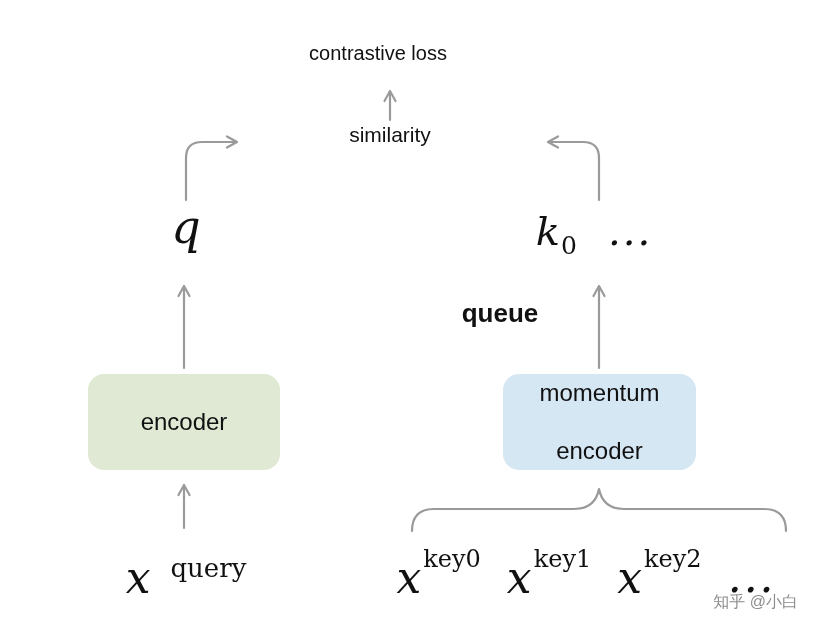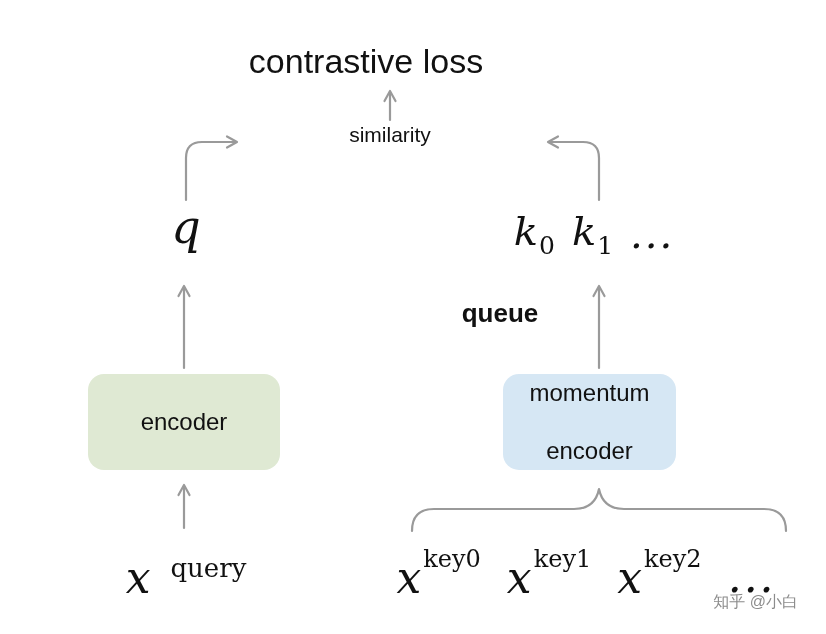--- a/index.html
+++ b/index.html
@@ -15,42 +15,42 @@
   }
   .overlay {
     position: absolute;
     left: 0; top: 0;
     width: 826px; height: 634px;
   }
   .stroke { stroke: var(--arrow, #9a9a9a); fill: none; stroke-width: 2.2px; stroke-linecap: round; stroke-linejoin: round; }
   .abs { position: absolute; white-space: nowrap; }
   .ctr { transform: translateX(-50%); }
 
-  .loss-label       { left: 366px; top: 42px;  font-size: 34px; }
+  .loss-label       { left: 378px; top: 42px;  font-size: 20px; }
   .similarity-label { left: 390px; top: 123px; font-size: 21px; }
   .queue-label      { left: 500px; top: 298px; font-size: 26px; font-weight: bold; }
 
   .math { font-family: "DejaVu Serif", serif; font-style: italic; color: var(--text, #111111); }
   .q-symbol { left: 186px; top: 200px; font-size: 46px; }
 
-  .keys-row { left: 594px; top: 208px; font-size: 40px; display: flex; gap: 17px; align-items: center; }
+  .keys-row { left: 594px; top: 208px; font-size: 40px; display: flex; gap: 31px; align-items: flex-start; }
   .keys-row sub { font-size: 25px; font-style: normal; margin-left: 1px; }
   .row-ellipsis { letter-spacing: 2px; }
 
   .box {
     position: absolute;
     width: 192px; height: 96px;
     border-radius: 16px;
     display: flex; flex-direction: column;
     align-items: center; justify-content: center;
     font-size: 24px; line-height: 1.25;
     color: var(--text, #111111);
   }
   .encoder-box  { left: 88px;  top: 374px; background: var(--encoder-box, #dfe9d3); }
-  .momentum-box { left: 503px; top: 374px; width: 173px; background: var(--momentum-box, #d6e7f4); gap: 28px; }
+  .momentum-box { left: 503px; top: 374px; width: 193px; background: var(--momentum-box, #d6e7f4); gap: 28px; }
 
   .xquery { left: 186px; top: 552px; font-size: 44px; }
   .xquery .sup { font-style: normal; font-size: 26px; position: relative; top: -16px; margin-left: 20px; }
 
   .xkeys-row { left: 586px; top: 546px; font-size: 44px; display: flex; gap: 26px; align-items: center; }
   .xk { display: inline-flex; align-items: center; }
   .xk .stack {
     display: inline-flex; justify-content: space-between;
     height: 62px; font-style: normal; font-size: 24px; line-height: 1;
     margin-left: 2px; padding: 1px 0;
@@ -84,21 +84,20 @@
   </svg>
 
   <div class="abs ctr loss-label">contrastive loss</div>
 
   <div class="abs ctr similarity-label">similarity</div>
 
   <div class="abs ctr math q-symbol">q</div>
 
   <div class="abs ctr math keys-row">
     <span class="k"><span>k</span><sub>0</sub></span>
-    <span class="k"><span>k</span><sub>1</sub></span>
     <span class="row-ellipsis">...</span>
   </div>
 
   <div class="abs ctr queue-label">queue</div>
 
   <div class="box encoder-box">
     <span>encoder</span>
   </div>
 
   <div class="box momentum-box">

